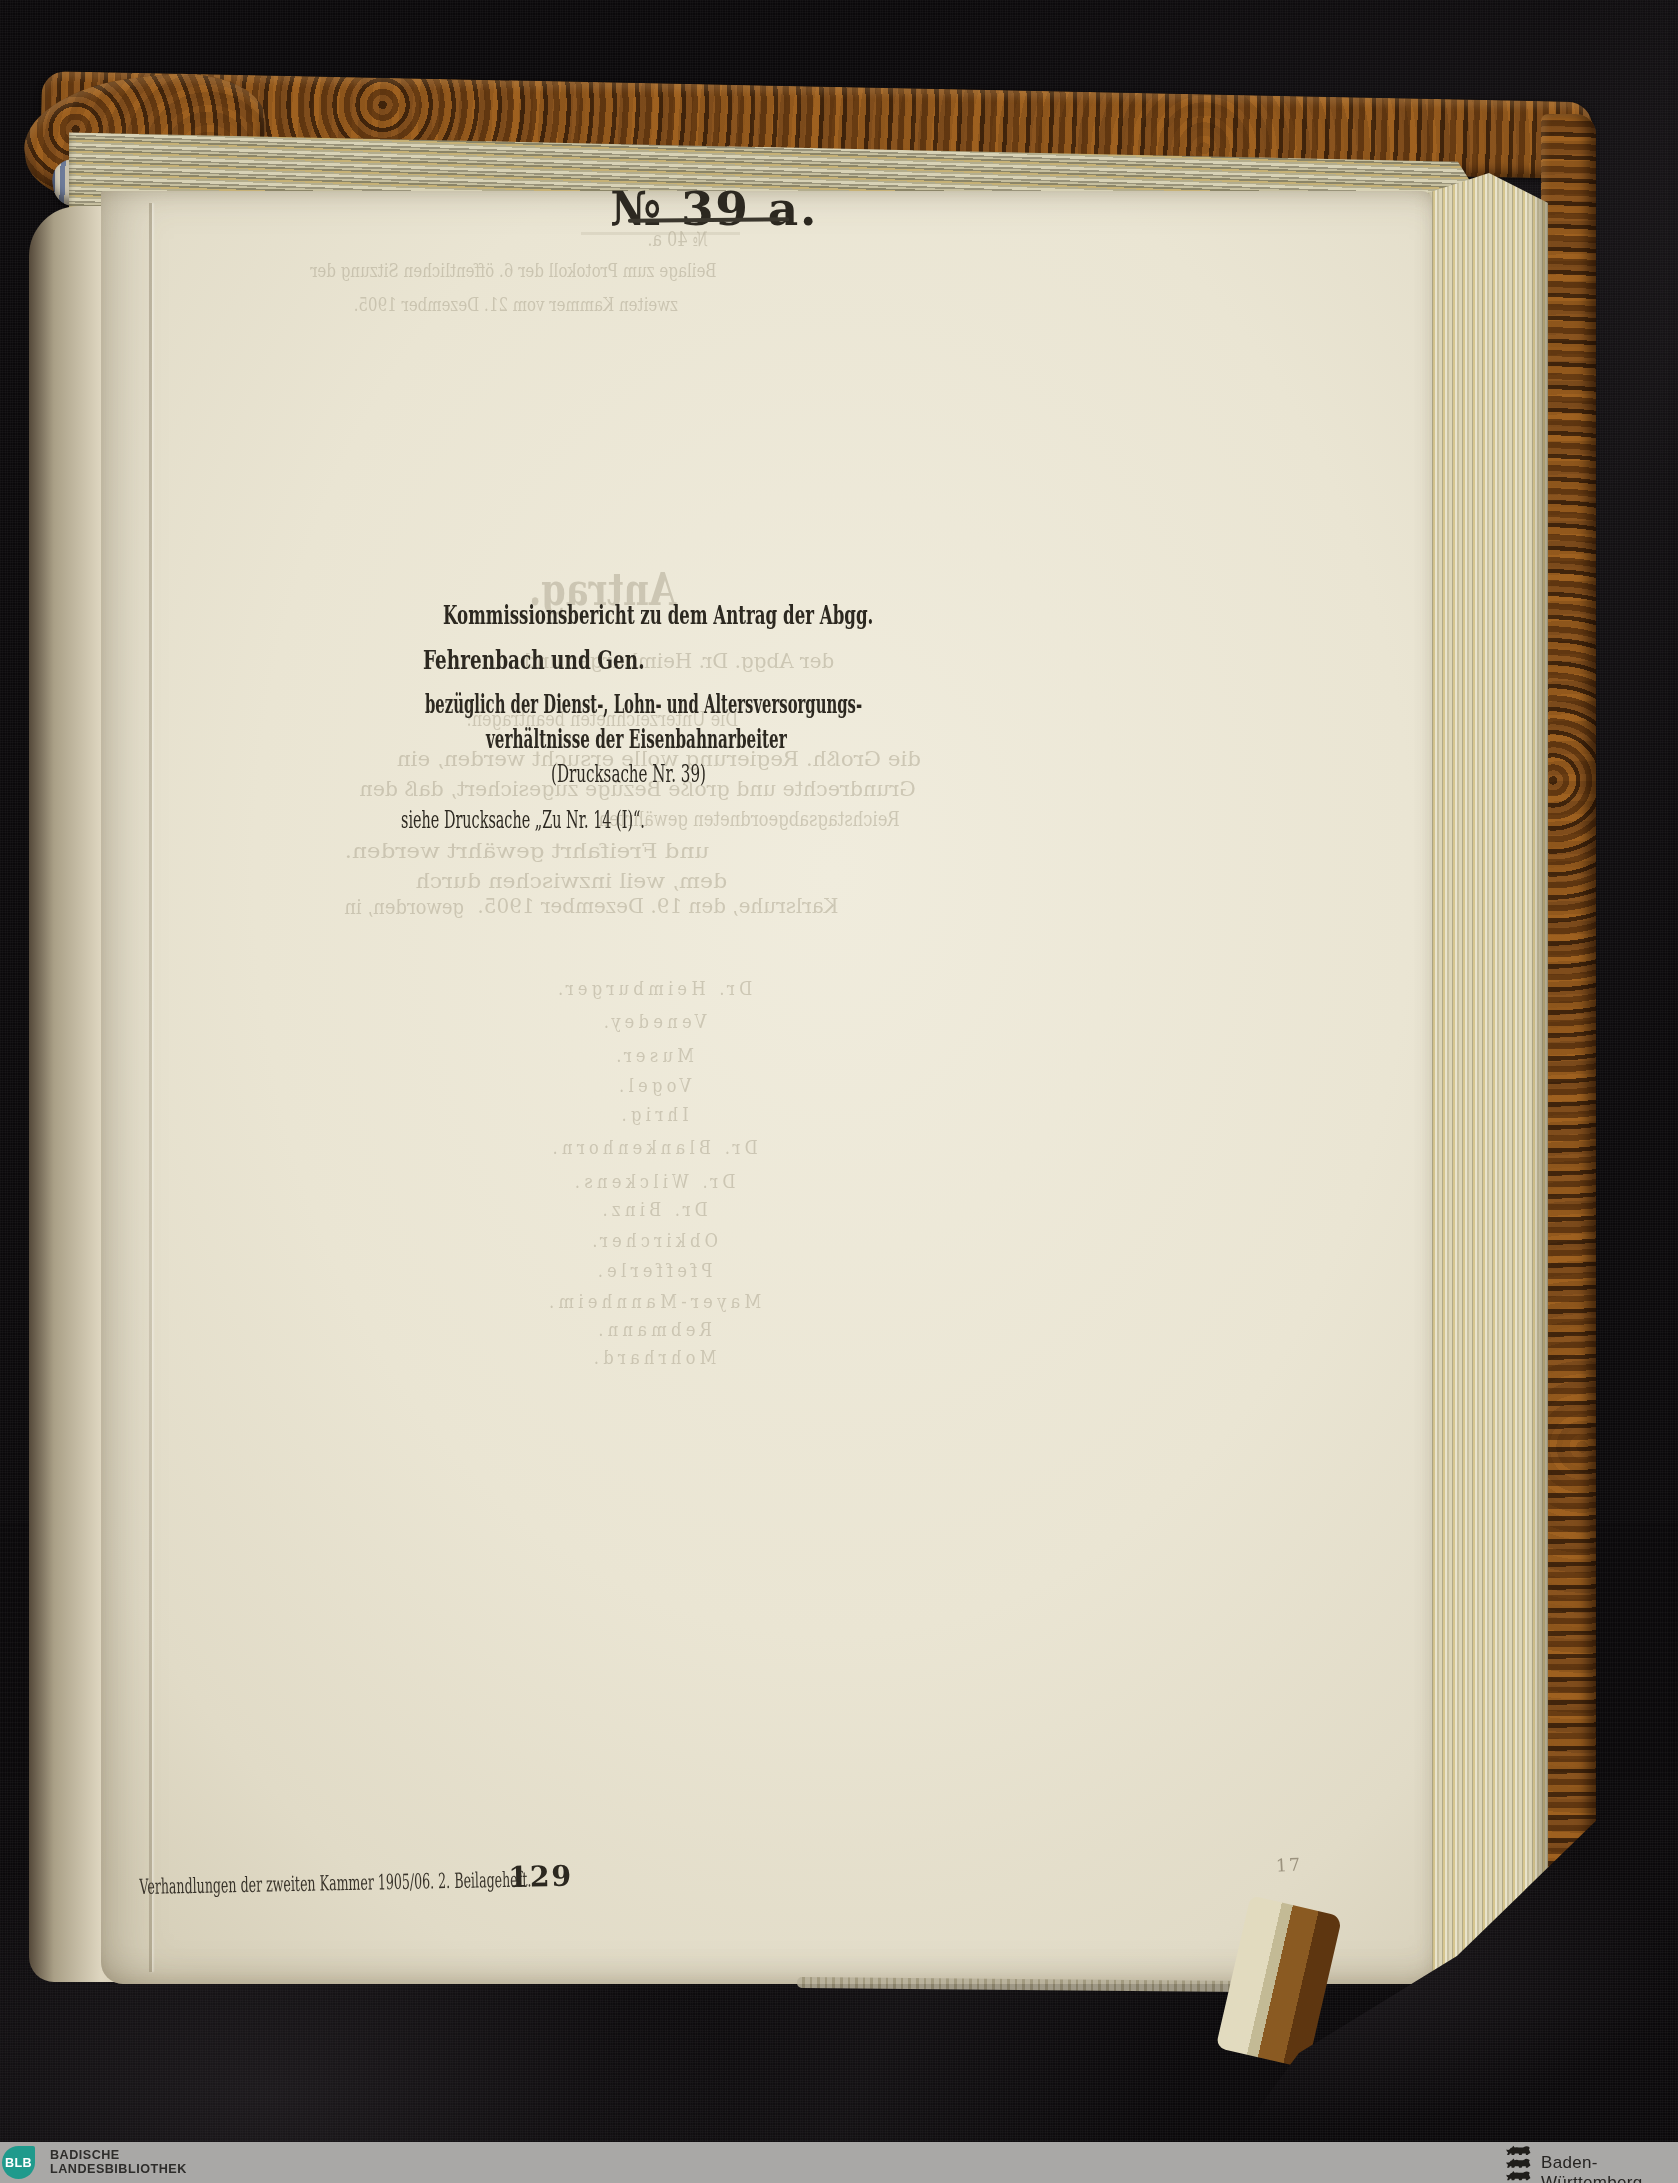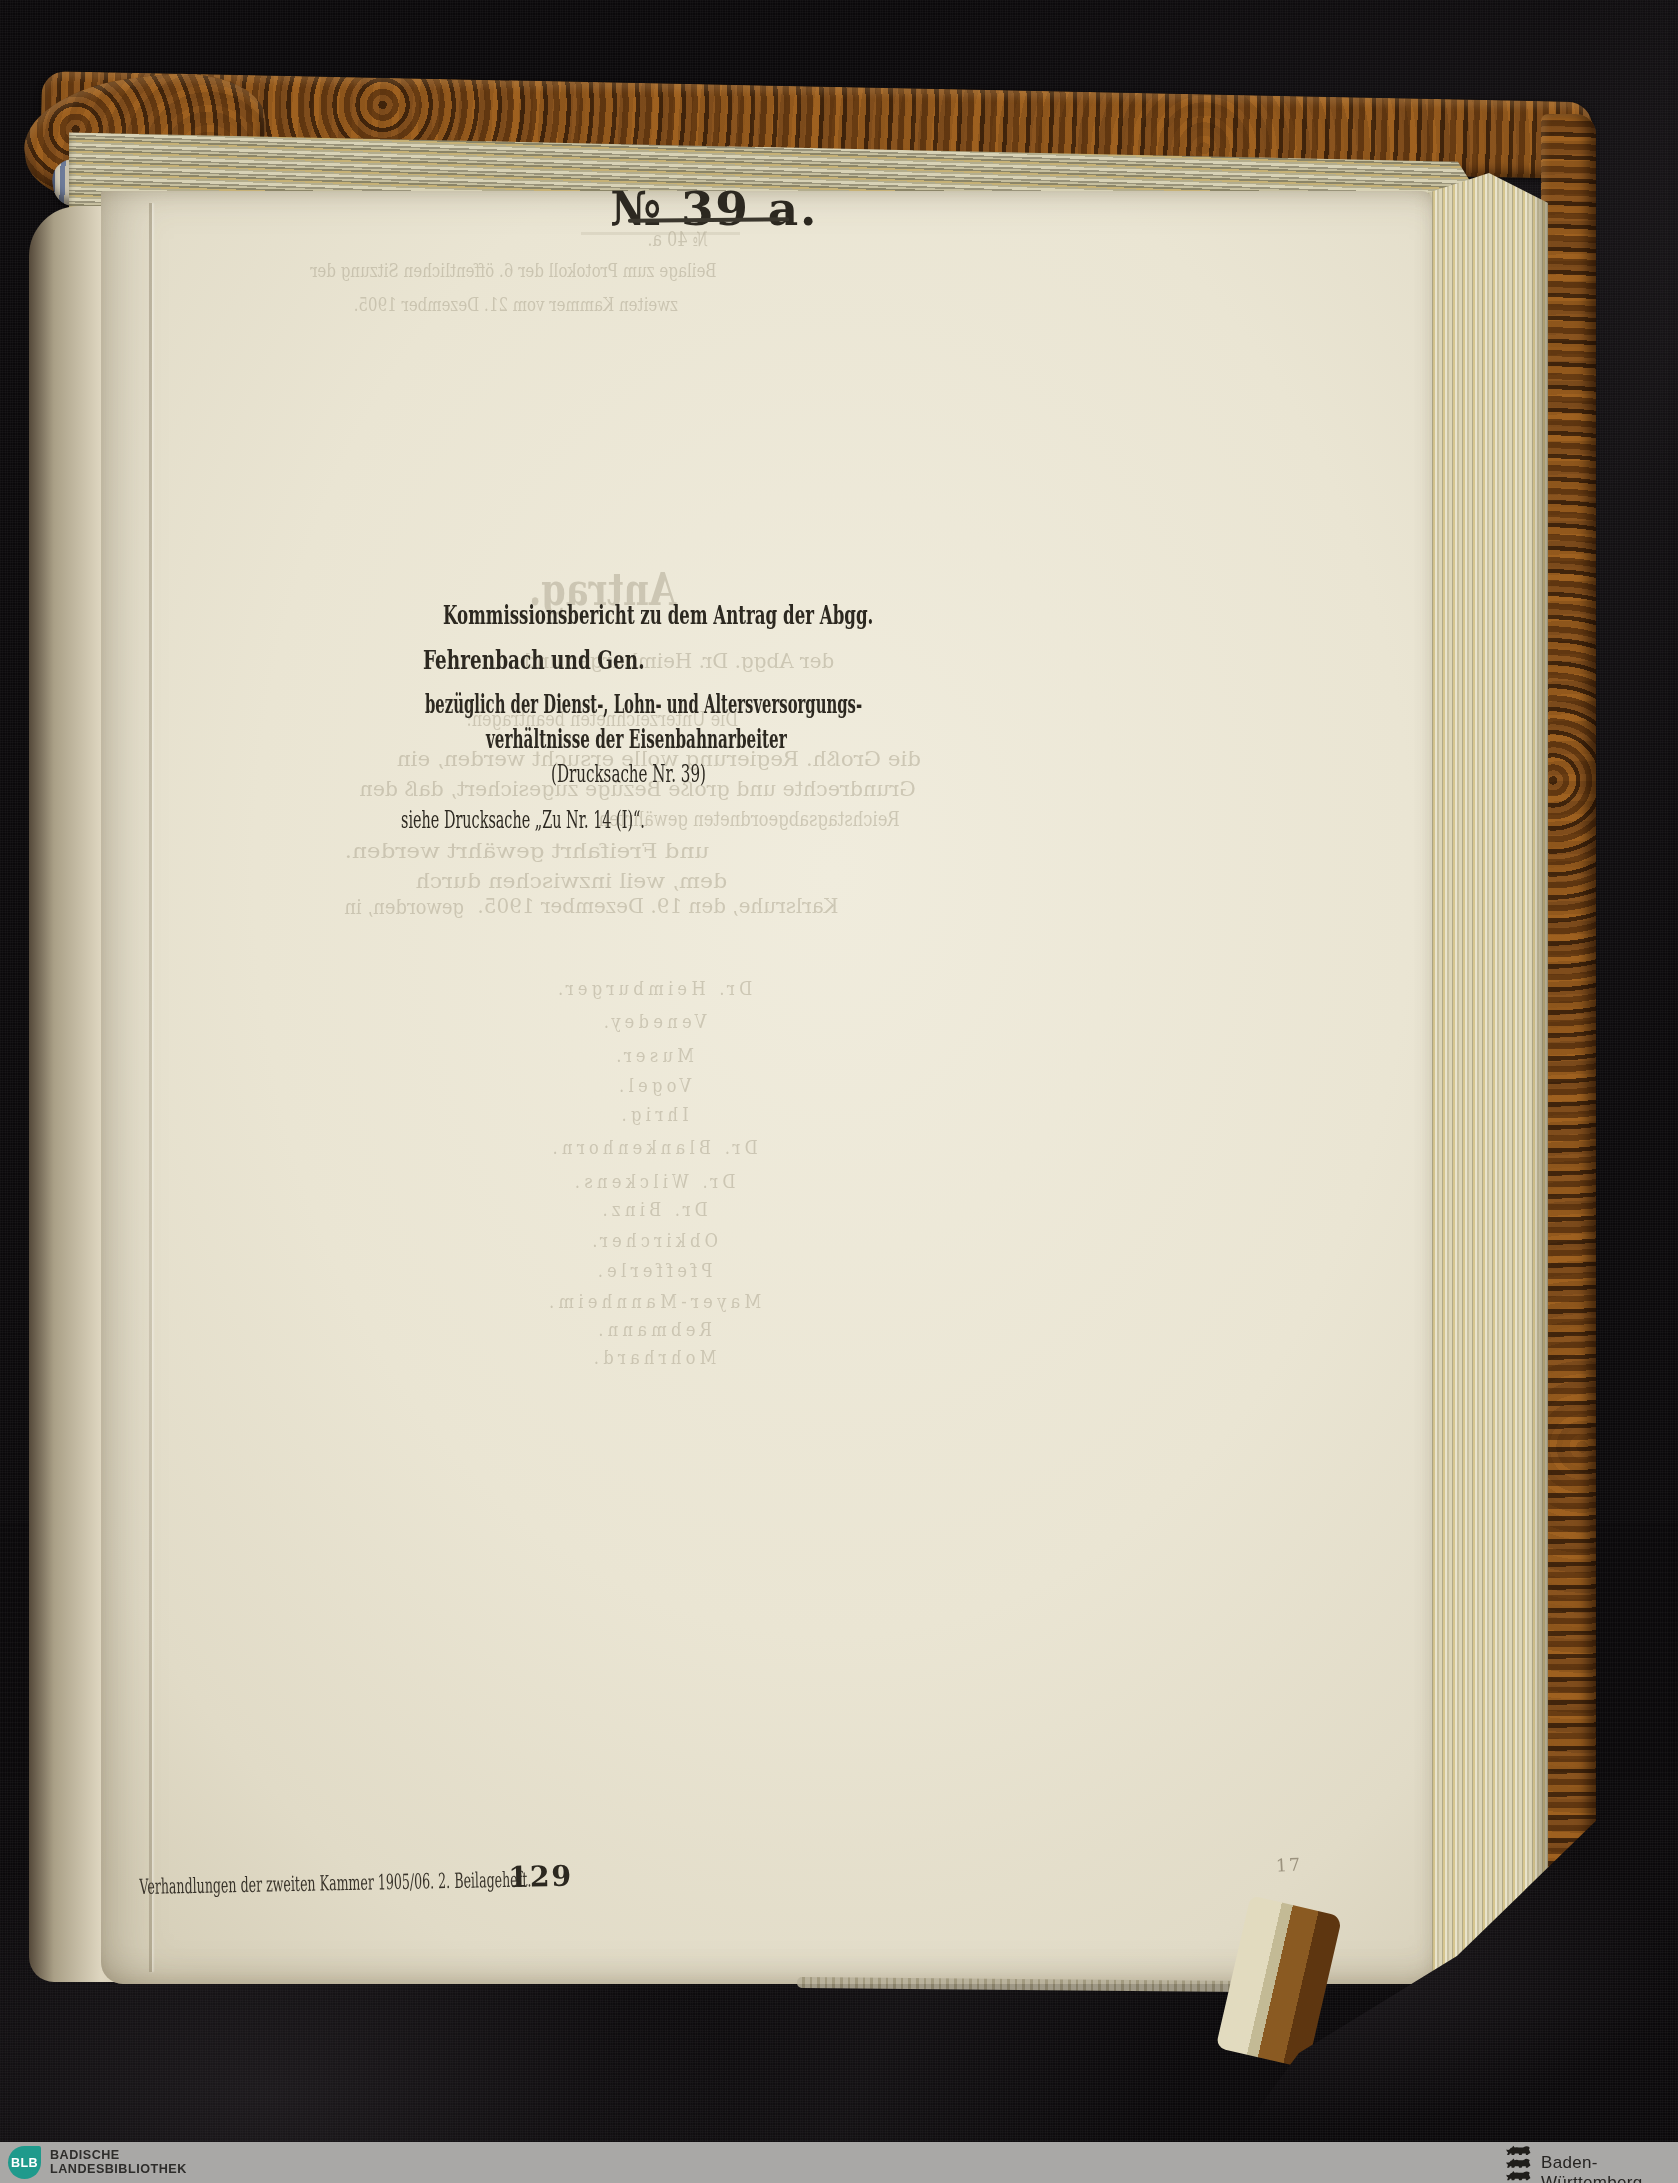--- a/index.html
+++ b/index.html
@@ -75,21 +75,21 @@
     transform:scaleX(.60); transform-origin:left top;}
   .page-num{ position:absolute; left:369px; top:0; font-size:28.5px; font-weight:bold; color:#2c2820; letter-spacing:1.7px;}
   .sheet-mark{ left:1276px; top:1855px; font-size:17.6px; color:#8f8672; opacity:.85; transform:rotate(-3deg); letter-spacing:1.7px;}
   
   .bl{ position:absolute; color:#b2ab96; opacity:.55; filter:blur(0.3px);
        white-space:nowrap; text-align:center; line-height:1.1;}
   .bl-line{ background:rgba(178,171,150,.55); height:2.5px; filter:blur(0.4px);}
   
   .viewer-bar{ left:0; bottom:0; width:1679px; height:41px; background:#a9a8a6; z-index:60;
     font-family:"Liberation Sans", sans-serif;}
-  .blb-badge{ position:absolute; left:8px; top:4.2px; width:33px; height:33px; background:#1f9a8c;
+  .blb-badge{ position:absolute; left:2px; top:4.2px; width:33px; height:33px; background:#1f9a8c;
     border-radius:50% 6% 50% 50%; display:flex; align-items:center; justify-content:center;}
   .blb-badge span{ color:#fff; font-weight:bold; font-size:12.6px; letter-spacing:0.4px;}
   .lib-name{ position:absolute; left:50px; top:5.9px; color:#2e2d2b; font-weight:bold; font-size:12.6px; line-height:14.3px; letter-spacing:0.5px;}
   .arms{ position:absolute; left:1501px; top:2.5px; }
   .state-name{ position:absolute; left:1541px; top:11px; font-size:17px; color:#262422; letter-spacing:0.3px;}
 </style>
 </head>
 <body>
 
 <div id="stage">

